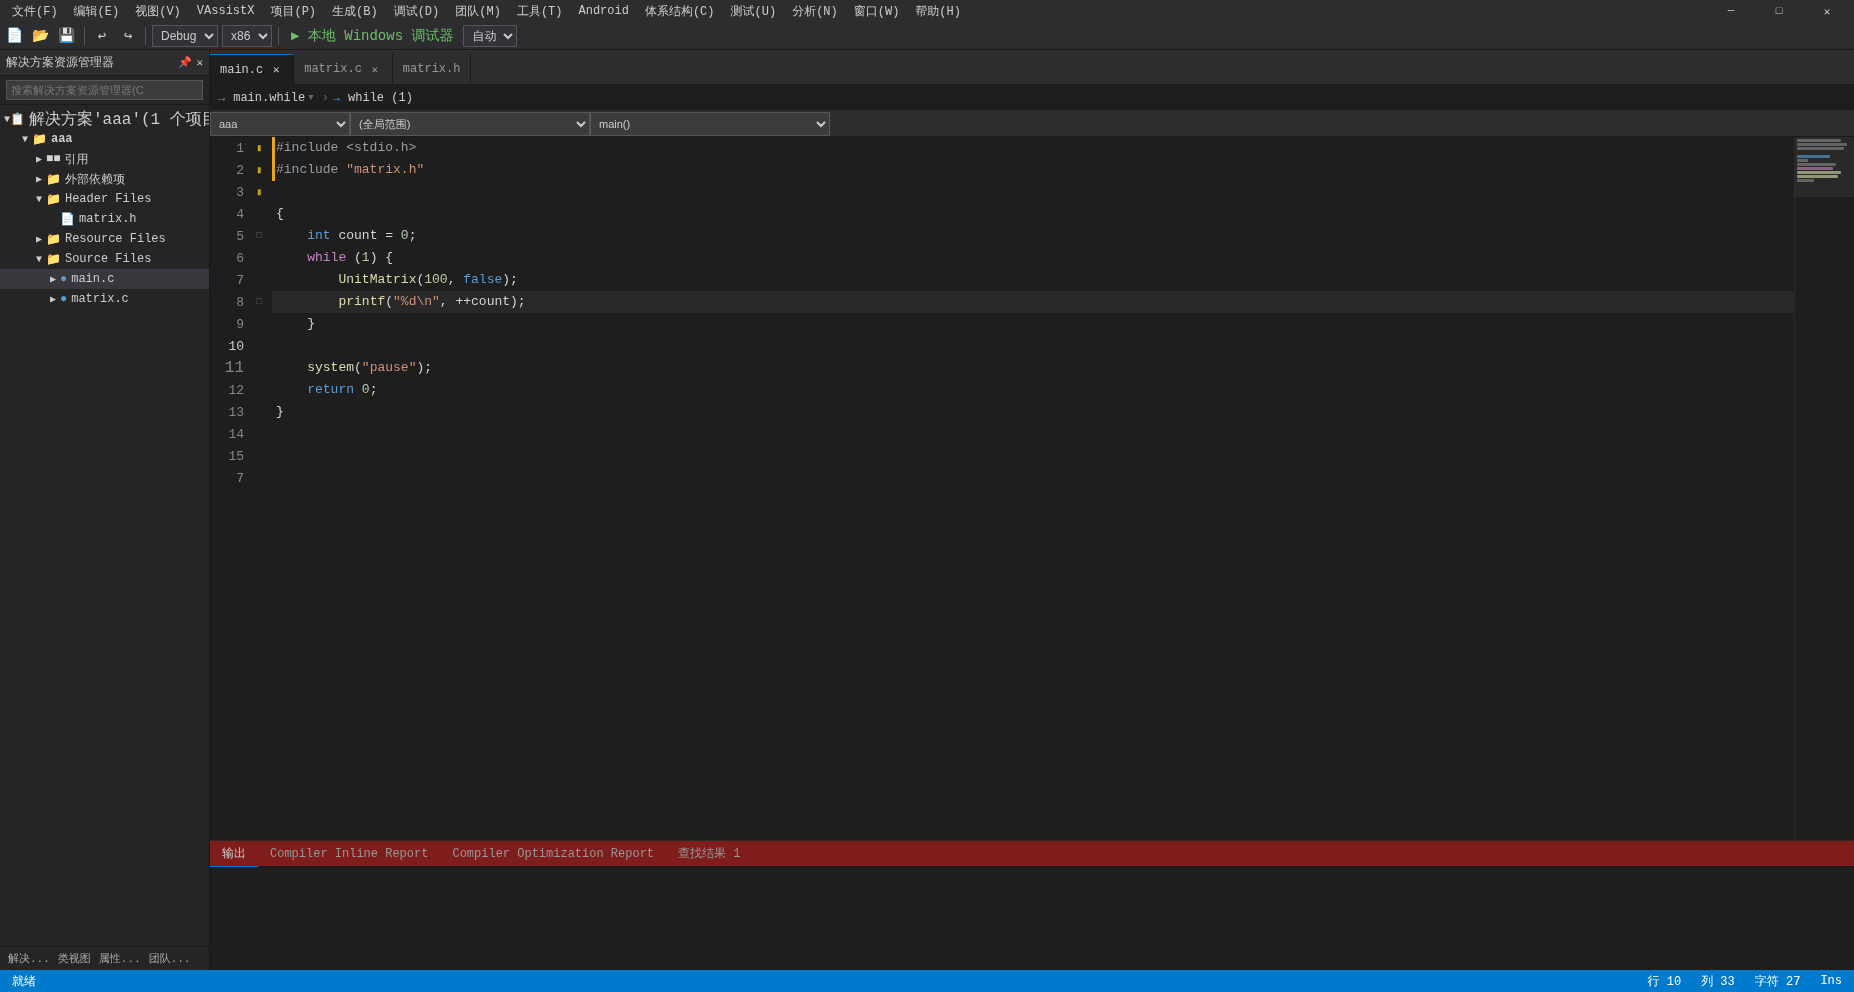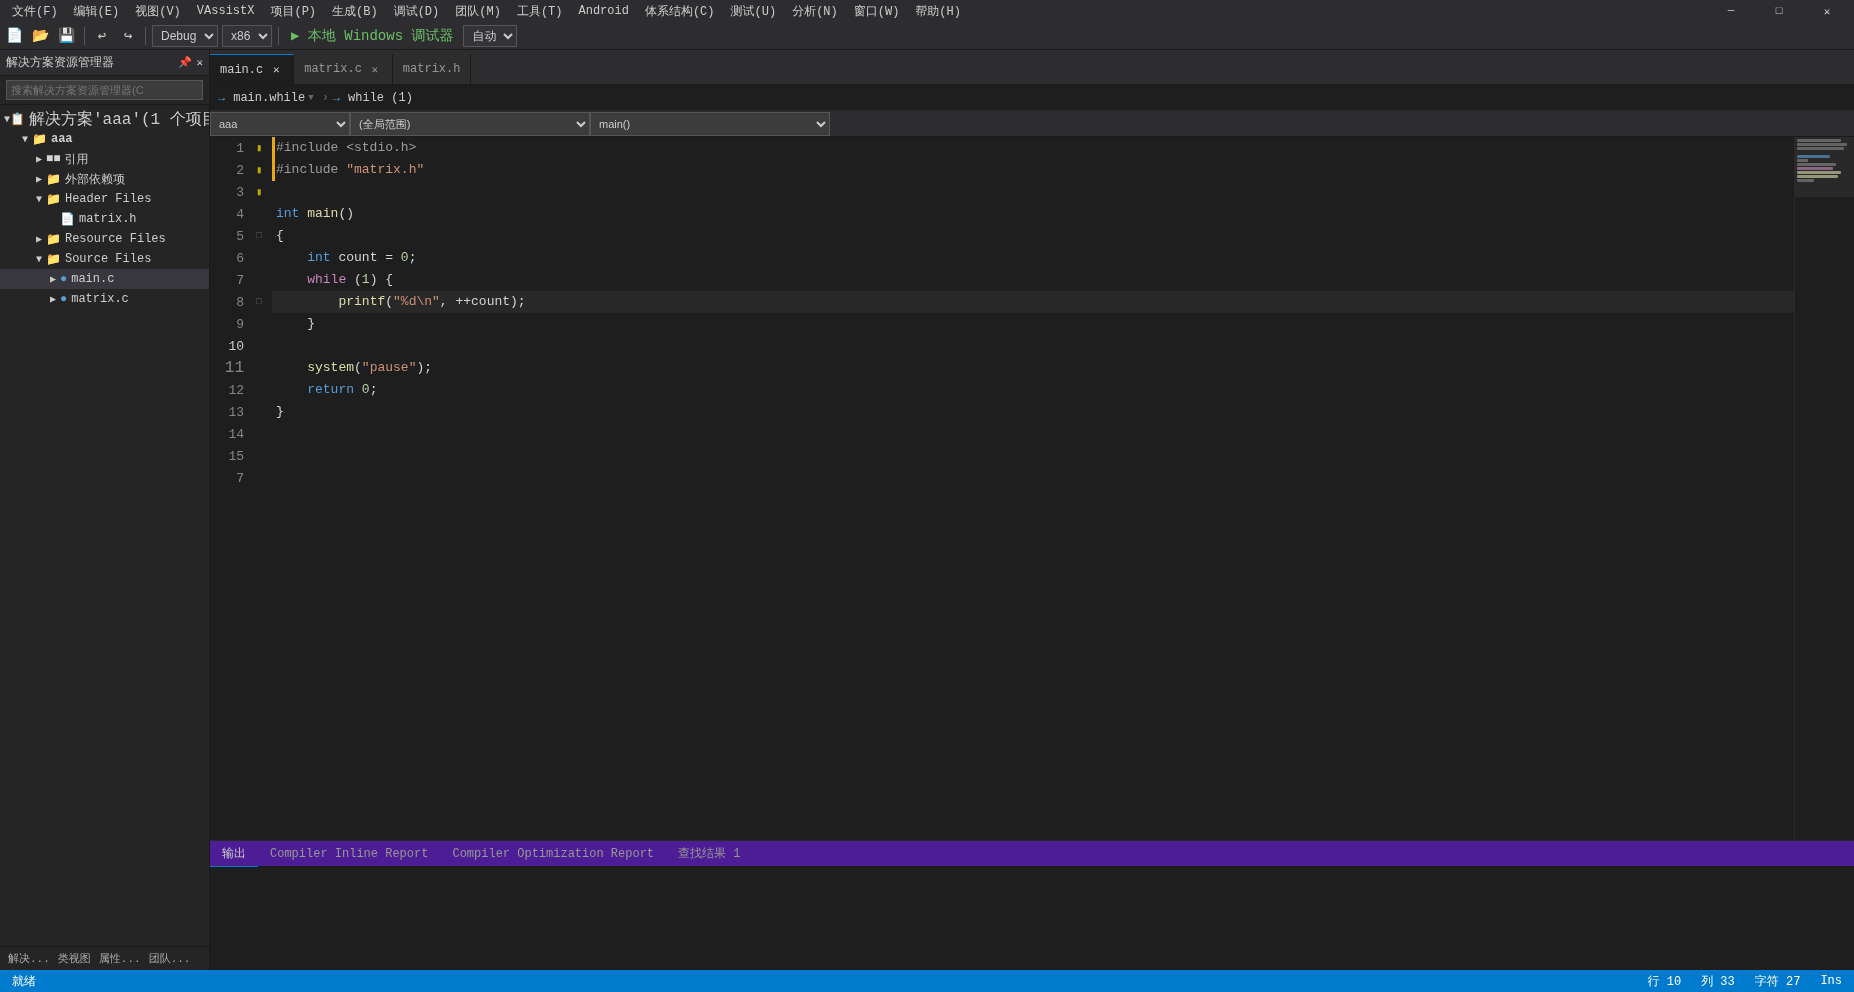--- a/index.html
+++ b/index.html
@@ -310,21 +310,21 @@
     .bottom-panel {
       height: 130px;
       background: #1e1e1e;
       border-top: 1px solid #2a2a2a;
       display: flex;
       flex-direction: column;
       flex-shrink: 0;
     }
     .bottom-tabs {
       display: flex;
-      background: #4c1d95;
+      background: #7f1d1d;
       height: 26px;
       align-items: center;
       border-bottom: 1px solid #1a1a1a;
     }
     .bottom-tab {
       padding: 0 12px;
       height: 26px;
       display: flex;
       align-items: center;
       cursor: pointer;
@@ -614,36 +614,36 @@
         </div>
 
 
         <div class="code-line" style="position:relative;">
           <span style="position:absolute; left:0; top:0; bottom:0; width:3px; background:#e6a817;"></span>
           <span style="padding-left:4px;"><span class="pp">#include <span class="str">"matrix.h"</span></span></span>
         </div>
 
         <div class="code-line"></div>
 
-        <div class="code-line">
-          <span style="padding-left:4px;"><span class="kw">int</span><span class="plain"> </span><span class="fn">main</span><span class="plain">()</span></span>
-        </div>
 
         <div class="code-line">
           <span style="padding-left:4px;"><span class="plain">{</span></span>
         </div>
 
         <div class="code-line">
           <span style="padding-left:4px;"><span class="plain">    </span><span class="kw">int</span><span class="plain"> count = </span><span class="num">0</span><span class="plain">;</span></span>
         </div>
 
         <div class="code-line">
           <span style="padding-left:4px;"><span class="plain">    </span><span class="kw2">while</span><span class="plain"> (</span><span class="num">1</span><span class="plain">) {</span></span>
         </div>
 
+        <div class="code-line">
+          <span style="padding-left:4px;"><span class="plain">        </span><span class="fn">UnitMatrix</span><span class="plain">(</span><span class="num">100</span><span class="plain">, </span><span class="bool">false</span><span class="plain">);</span></span>
+        </div>
 
         <div class="code-line current-line" style="background:#282828;">
           <span style="padding-left:4px;"><span class="plain">        </span><span class="fn">printf</span><span class="plain">(</span><span class="str">"%d\n"</span><span class="plain">, ++count);</span></span>
         </div>
 
         <div class="code-line">
           <span style="padding-left:4px;"><span class="plain">    }</span></span>
         </div>
 
         <div class="code-line"></div>

